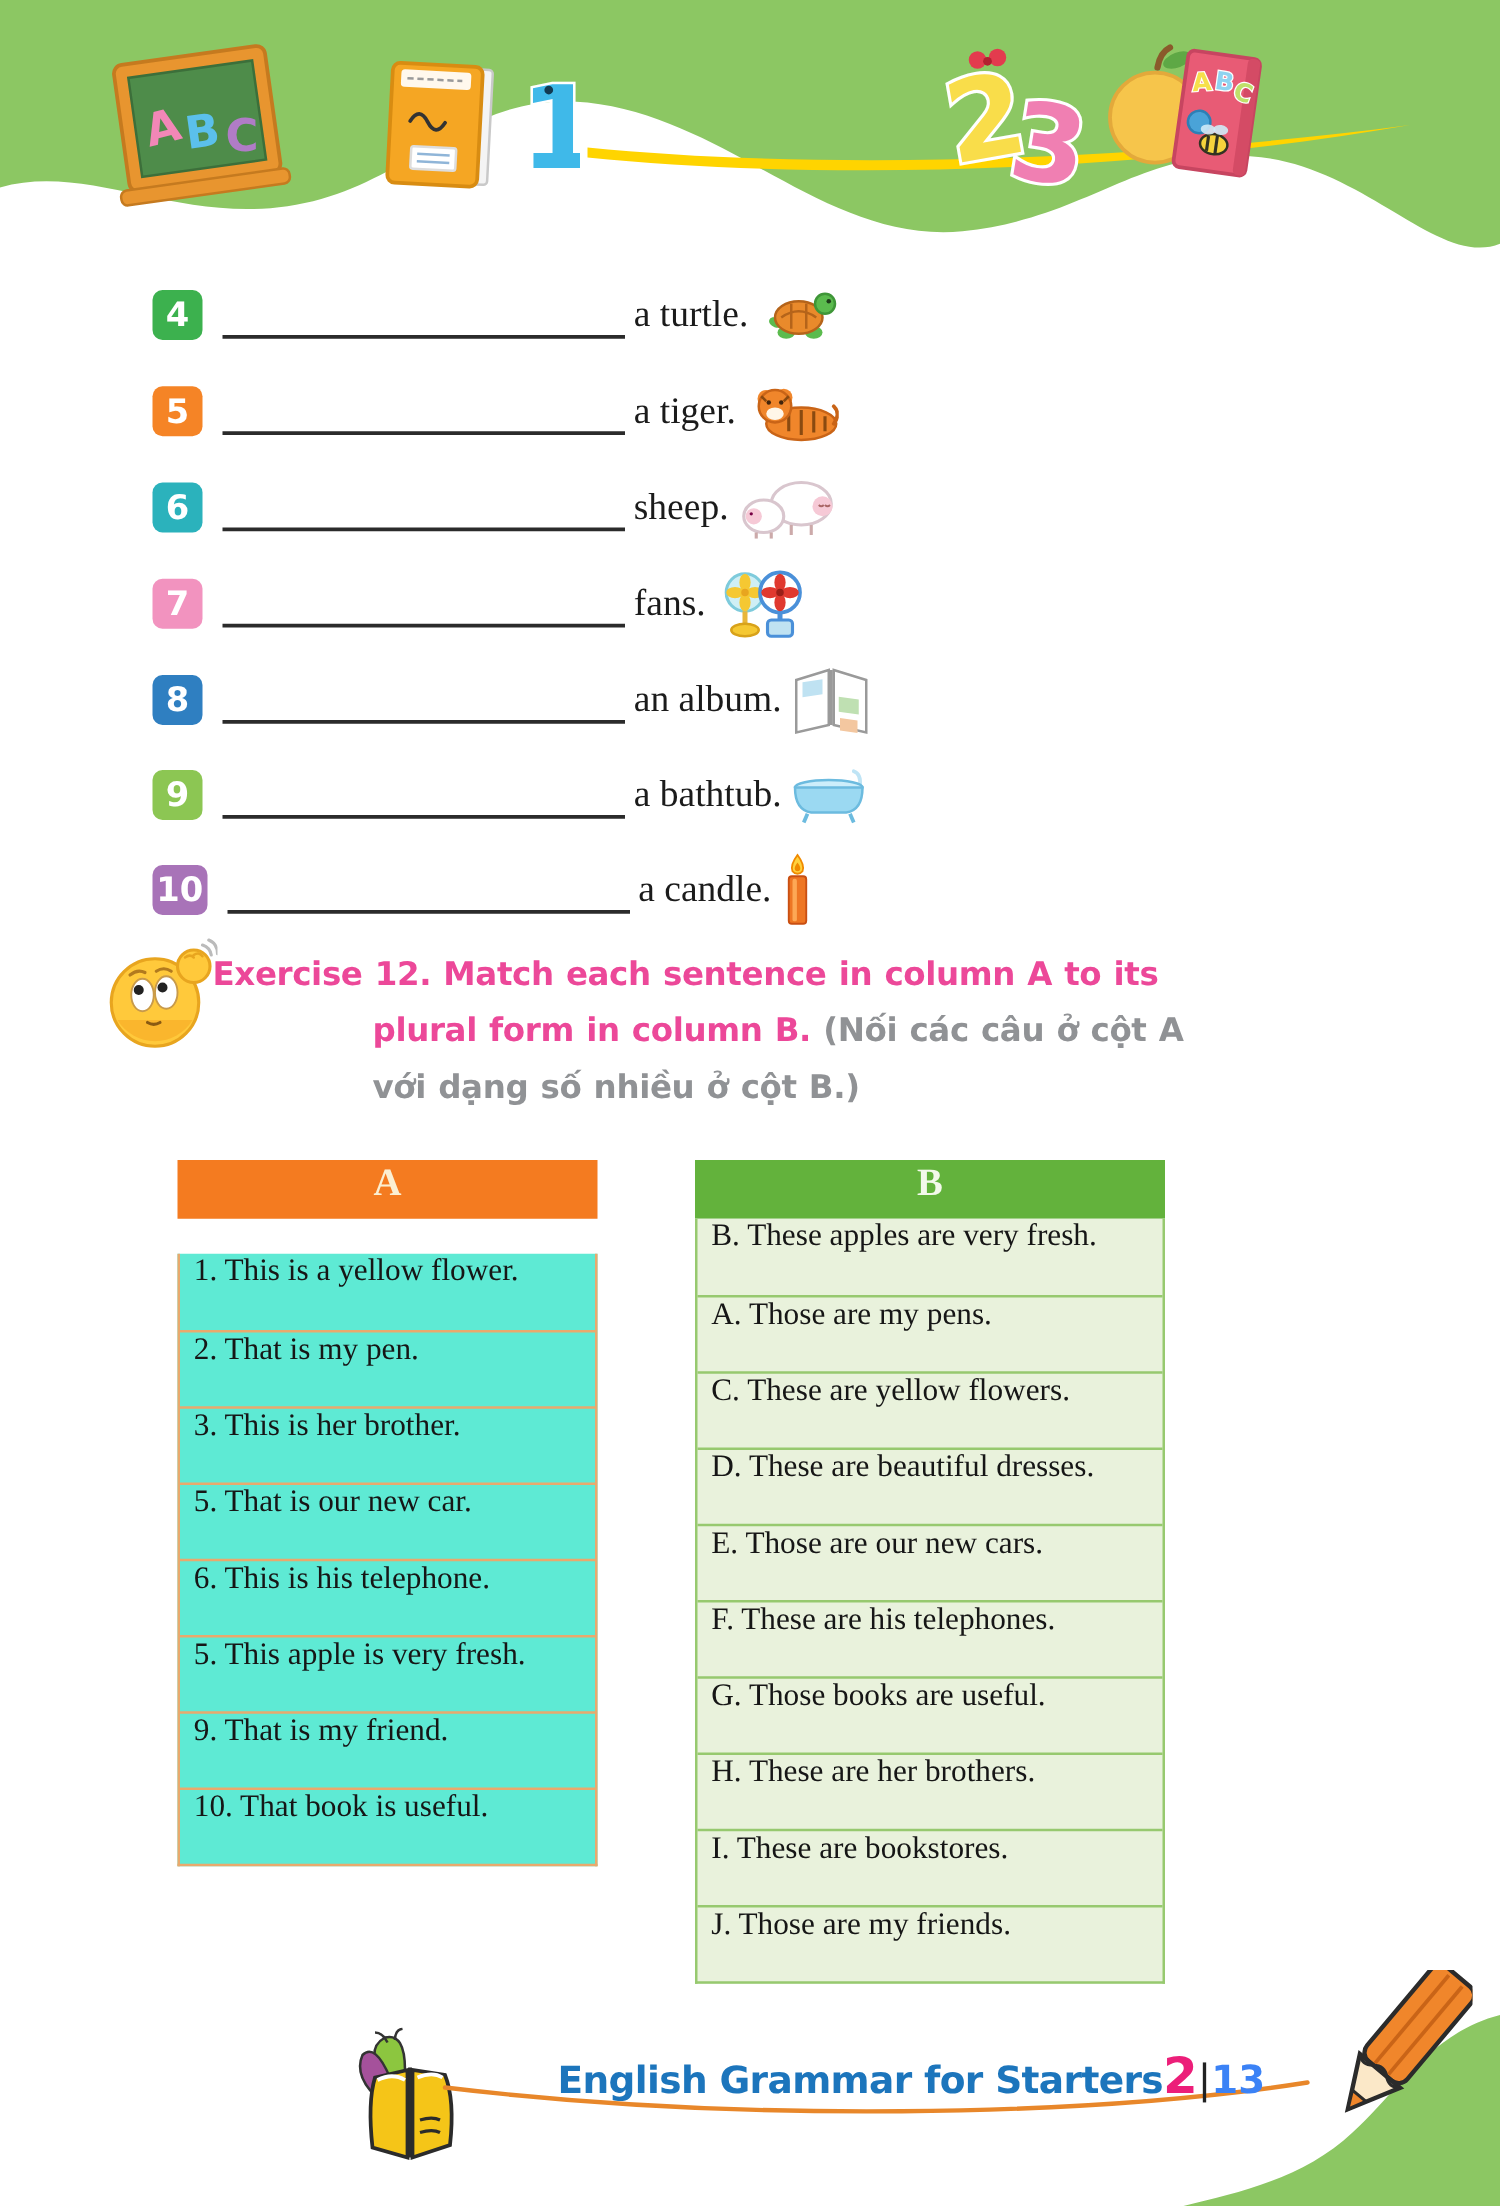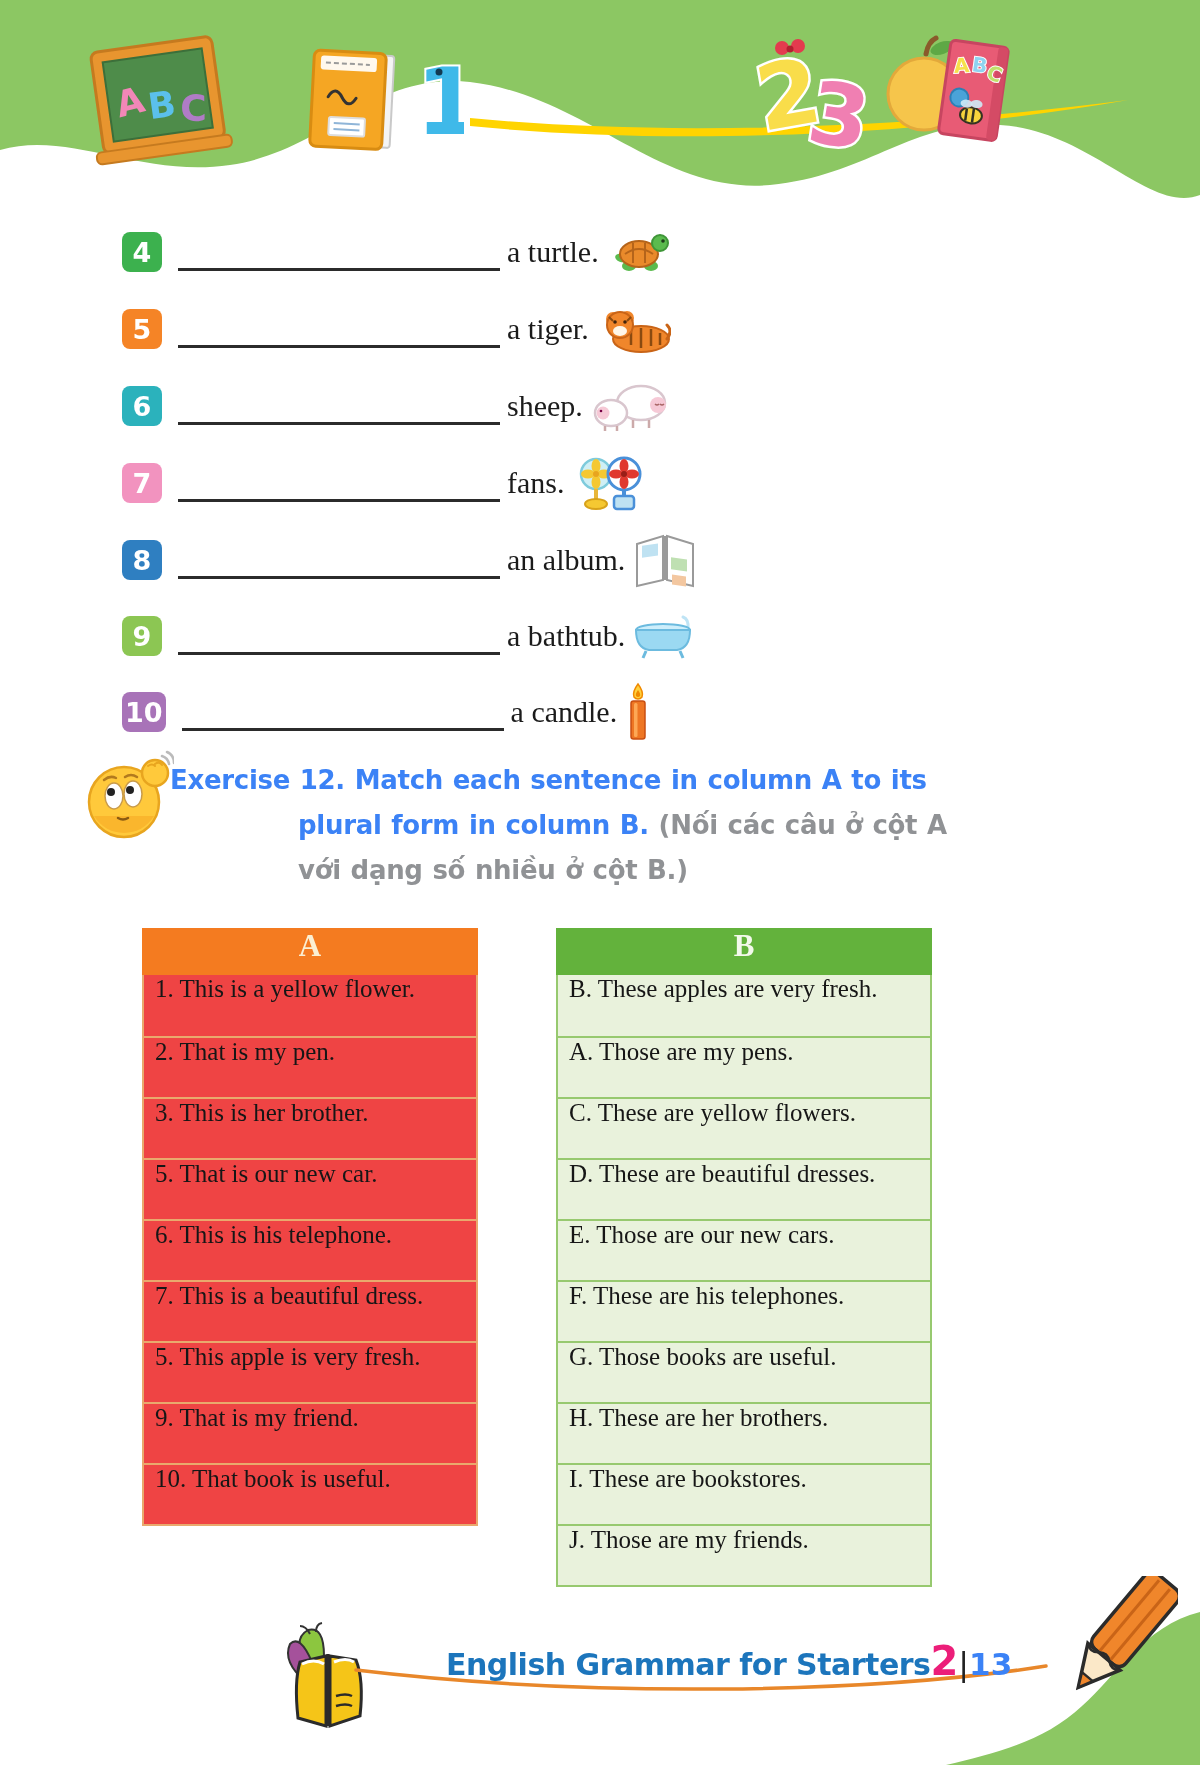--- a/index.html
+++ b/index.html
@@ -27,38 +27,38 @@
   .fill-label{font:30px "Liberation Serif",serif;color:#1b1b1b;white-space:nowrap;}
   .item-icon{margin-left:8px;display:flex;align-items:center;}
 
   
   #exercise-heading{left:170px;top:758px;width:800px;}
   .ex-line{
     font:bold 26px "DejaVu Sans",sans-serif;line-height:45px;
     white-space:nowrap;letter-spacing:-0.3px;word-spacing:1px;
   }
   .ex-line.indent{padding-left:128px;}
-  .ex-en{color:#3b82f6;}
+  .ex-en{color:#ec4899;}
   .ex-vi{color:#909295;}
 
   
   .match-table{position:absolute;top:928px;box-sizing:border-box;}
   .tbl-head{
     height:47px;line-height:47px;text-align:center;
     font:bold 31px "Liberation Serif",serif;
   }
   .tbl-body{border:2px solid;border-top:none;}
   .tbl-row{
     height:61px;line-height:59px;padding-left:11px;box-sizing:border-box;
     font:25px "Liberation Serif",serif;color:#161616;white-space:nowrap;overflow:hidden;
   }
   .tbl-row + .tbl-row{border-top:2px solid;}
   #table-a{left:142px;width:336px;}
   #table-a .tbl-head{color:#fbefd2;}
-  #table-a .tbl-body{border-color:#e9a96d;background:#ef4444;}
+  #table-a .tbl-body{border-color:#e9a96d;background:#5eead4;margin-top:28px;}
   #table-a .tbl-row + .tbl-row{border-top-color:#e9a96d;}
   #table-b{left:556px;width:376px;}
   #table-b .tbl-head{color:#f3f9eb;}
   #table-b .tbl-body{border-color:#97c96f;background:#e9f2dc;}
   #table-b .tbl-row + .tbl-row{border-top-color:#97c96f;}
 
   
   #footer-line{left:348px;top:1662px;width:706px;height:40px;z-index:1;}
   #footer-text{
     left:446px;top:1638px;display:flex;align-items:baseline;gap:0;z-index:2;
@@ -286,21 +286,20 @@
 </div>
 
 <div class="match-table" id="table-a">
   <div class="tbl-head" style="background-color: rgb(244, 123, 32);">A</div>
   <div class="tbl-body">
     <div class="tbl-row">1. This is a yellow flower.</div>
     <div class="tbl-row">2. That is my pen.</div>
     <div class="tbl-row">3. This is her brother.</div>
     <div class="tbl-row">5. That is our new car.</div>
     <div class="tbl-row">6. This is his telephone.</div>
-    <div class="tbl-row">7. This is a beautiful dress.</div>
     <div class="tbl-row">5. This apple is very fresh.</div>
     <div class="tbl-row">9. That is my friend.</div>
     <div class="tbl-row">10. That book is useful.</div>
   </div>
 </div>
 
 <div class="match-table" id="table-b">
   <div class="tbl-head" style="background-color: rgb(99, 178, 60);">B</div>
   <div class="tbl-body">
     <div class="tbl-row">B. These apples are very fresh.</div>

